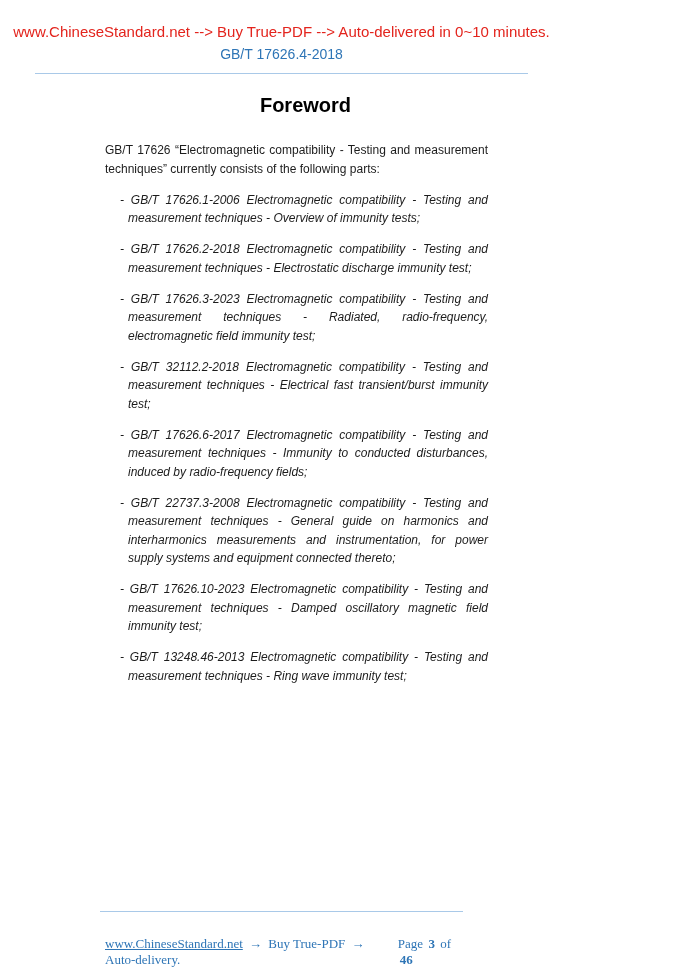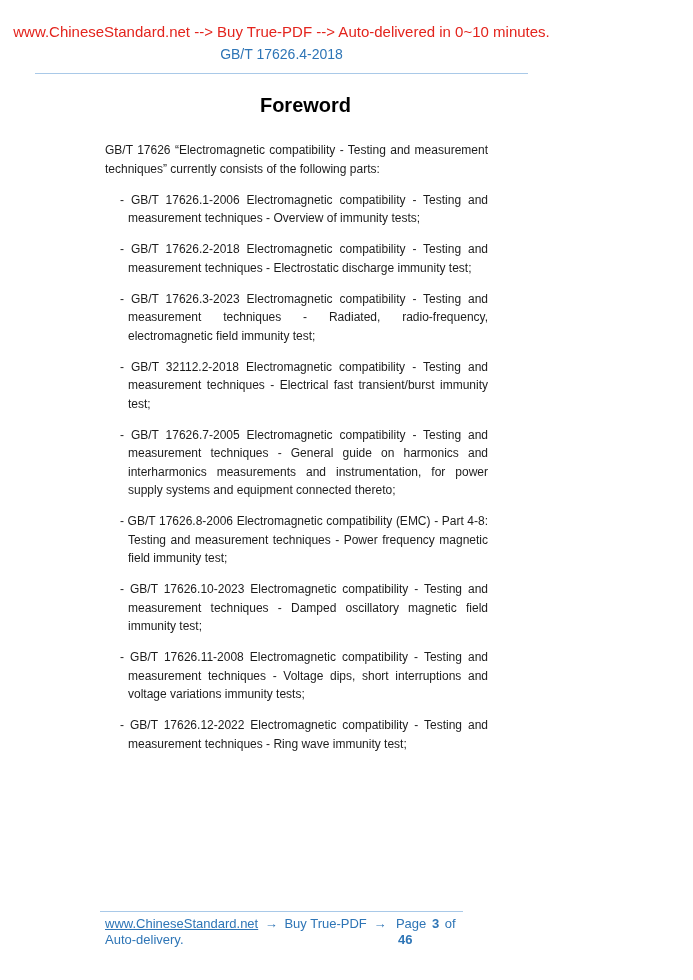--- a/index.html
+++ b/index.html
@@ -51,42 +51,44 @@
     font-size: 12px;
     line-height: 18.5px;
     text-align: justify;
   }
   .content p {
     margin: 0 0 12.5px 0;
   }
   .content p.list-item {
     padding-left: 23px;
     text-indent: -8px;
+    font-style: italic;
   }
   .footer {
     position: absolute;
     left: 100px;
     right: 100px;
     top: 911px;
   }
   .footer-rule {
     border: none;
     border-top: 1px solid #a9c9e8;
     height: 0;
     margin: 0;
   }
   .footer-row {
-    margin-top: 4px;
+    margin-top: 24px;
     padding: 0 2px 0 5px;
     display: flex;
     justify-content: space-between;
     align-items: baseline;
     font-size: 13px;
     line-height: 16px;
     color: #2e75b6;
+    font-family: Liberation Serif, serif;
   }
   .footer-left a,
   .site-link {
     color: #2e75b6;
     text-decoration: underline;
     cursor: pointer;
   }
   .footer-left .sep {
     padding: 0 3px;
   }
@@ -114,31 +116,30 @@
 
     <p class="list-item"><span>-</span> <span>GB/T 17626.1-2006 Electromagnetic compatibility - Testing and measurement techniques - Overview of immunity tests;</span></p>
 
     <p class="list-item"><span>-</span> <span>GB/T 17626.2-2018 Electromagnetic compatibility - Testing and measurement techniques - Electrostatic discharge immunity test;</span></p>
 
     <p class="list-item"><span>-</span> <span>GB/T 17626.3-2023 Electromagnetic compatibility - Testing and measurement techniques - Radiated, radio-frequency, electromagnetic field immunity test;</span></p>
 
     <p class="list-item"><span>-</span> <span>GB/T 32112.2-2018 Electromagnetic compatibility - Testing and measurement techniques - Electrical fast transient/burst immunity test;</span></p>
 
 
+    <p class="list-item"><span>-</span> <span>GB/T 17626.6-2017 Electromagnetic compatibility - Testing and measurement techniques - Immunity to conducted disturbances, induced by radio-frequency fields;</span></p>
 
-    <p class="list-item"><span>-</span> <span>GB/T 17626.7-2005 Electromagnetic compatibility - Testing and measurement techniques - General guide on harmonics and interharmonics measurements and instrumentation, for power supply systems and equipment connected thereto;</span></p>
+    <p class="list-item"><span>-</span> <span>GB/T 22737.3-2008 Electromagnetic compatibility - Testing and measurement techniques - General guide on harmonics and interharmonics measurements and instrumentation, for power supply systems and equipment connected thereto;</span></p>
 
-    <p class="list-item"><span>-</span> <span>GB/T 17626.8-2006 Electromagnetic compatibility (EMC) - Part 4-8: Testing and measurement techniques - Power frequency magnetic field immunity test;</span></p>
 
 
     <p class="list-item"><span>-</span> <span>GB/T 17626.10-2023 Electromagnetic compatibility - Testing and measurement techniques - Damped oscillatory magnetic field immunity test;</span></p>
 
-    <p class="list-item"><span>-</span> <span>GB/T 17626.11-2008 Electromagnetic compatibility - Testing and measurement techniques - Voltage dips, short interruptions and voltage variations immunity tests;</span></p>
 
-    <p class="list-item"><span>-</span> <span>GB/T 17626.12-2022 Electromagnetic compatibility - Testing and measurement techniques - Ring wave immunity test;</span></p>
+    <p class="list-item"><span>-</span> <span>GB/T 13248.46-2013 Electromagnetic compatibility - Testing and measurement techniques - Ring wave immunity test;</span></p>
 
   </div>
 
   <div class="footer">
     <hr class="footer-rule">
     <div class="footer-row">
       <span class="footer-left">
         <span class="site-link">www.ChineseStandard.net</span>
         <span class="sep">→</span>
         <span>Buy True-PDF</span>

